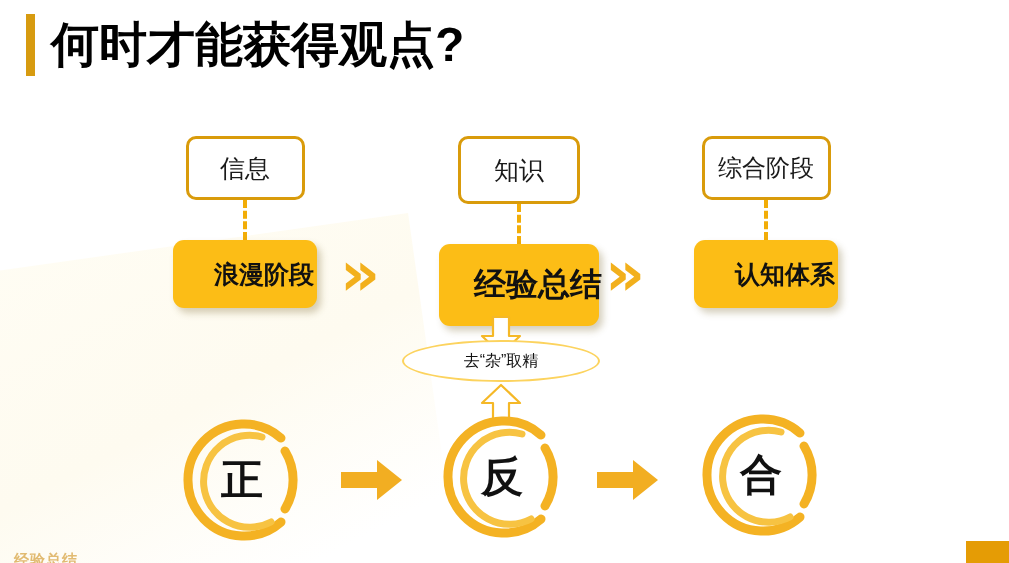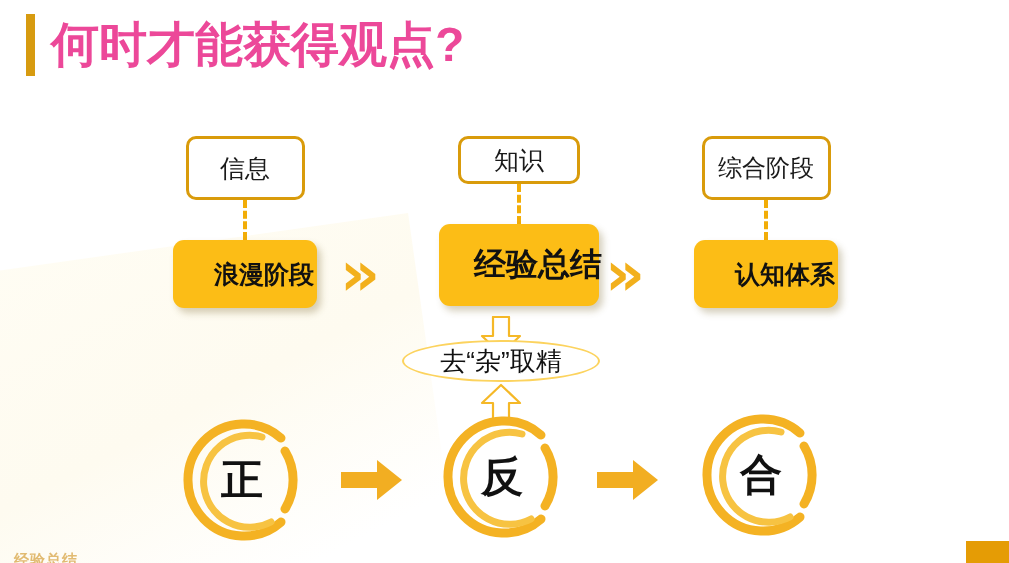--- a/index.html
+++ b/index.html
@@ -57,21 +57,21 @@
     align-items: stretch;
   }
   .title-bar {
     width: 9px;
     background: #d79b10;
     margin-right: 16px;
   }
   .title-text {
     font-size: 48px;
     font-weight: bold;
-    color: #ec4899;
+    color: #000000;
     line-height: 62px;
     white-space: nowrap;
   }
 
   
   .stage-col {
     position: absolute;
     display: flex;
     flex-direction: column;
     align-items: center;
@@ -88,21 +88,21 @@
     box-sizing: border-box;
   }
   .label-box.sm {
     width: 119px;
     height: 64px;
     font-size: 25px;
     text-align: center;
   }
   .label-box.md {
     width: 122px;
-    height: 48px;
+    height: 68px;
     font-size: 25px;
   }
   .label-box.lg {
     width: 129px;
     height: 64px;
     font-size: 24px;
   }
   .connector {
     width: 0;
     border-left: 4px dashed #f2ad07;
@@ -145,21 +145,21 @@
   .ellipse {
     position: absolute;
     width: 198px;
     height: 42px;
     border: 2px solid #fcd35e;
     border-radius: 50%;
     background: #ffffff;
     display: flex;
     align-items: center;
     justify-content: center;
-    font-size: 26px;
+    font-size: 16px;
     color: #111111;
     white-space: nowrap;
     box-sizing: border-box;
   }
 
   
   .circle-node {
     position: absolute;
     width: 150px;
     height: 150px;

